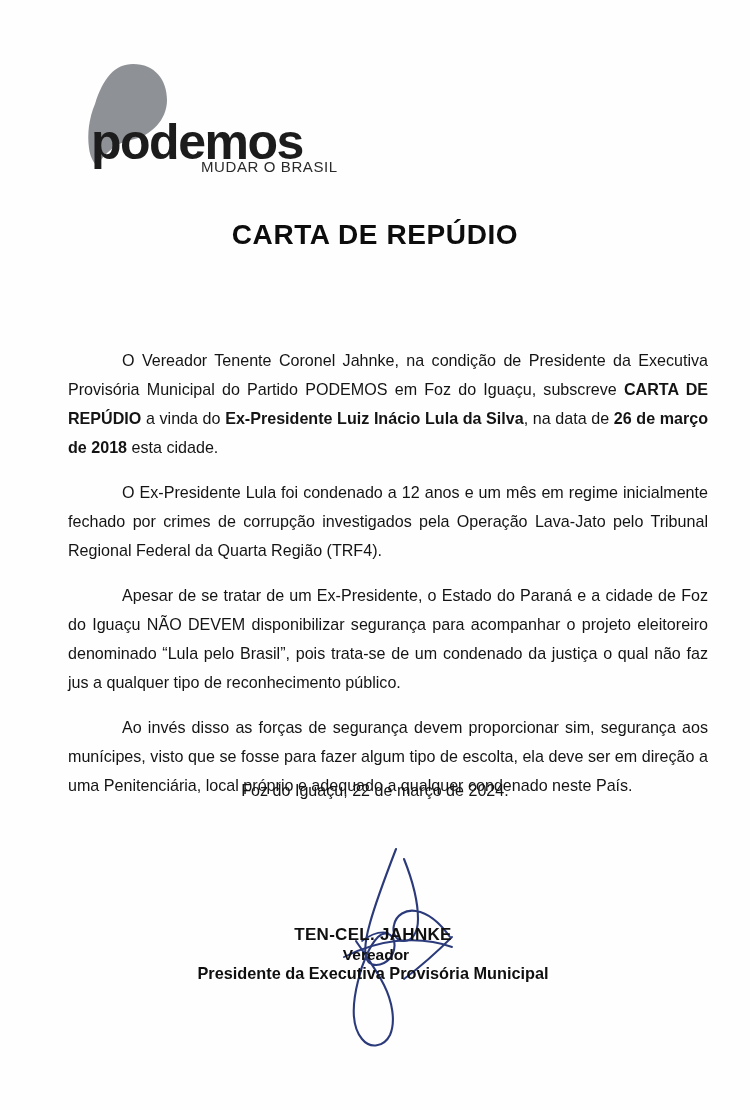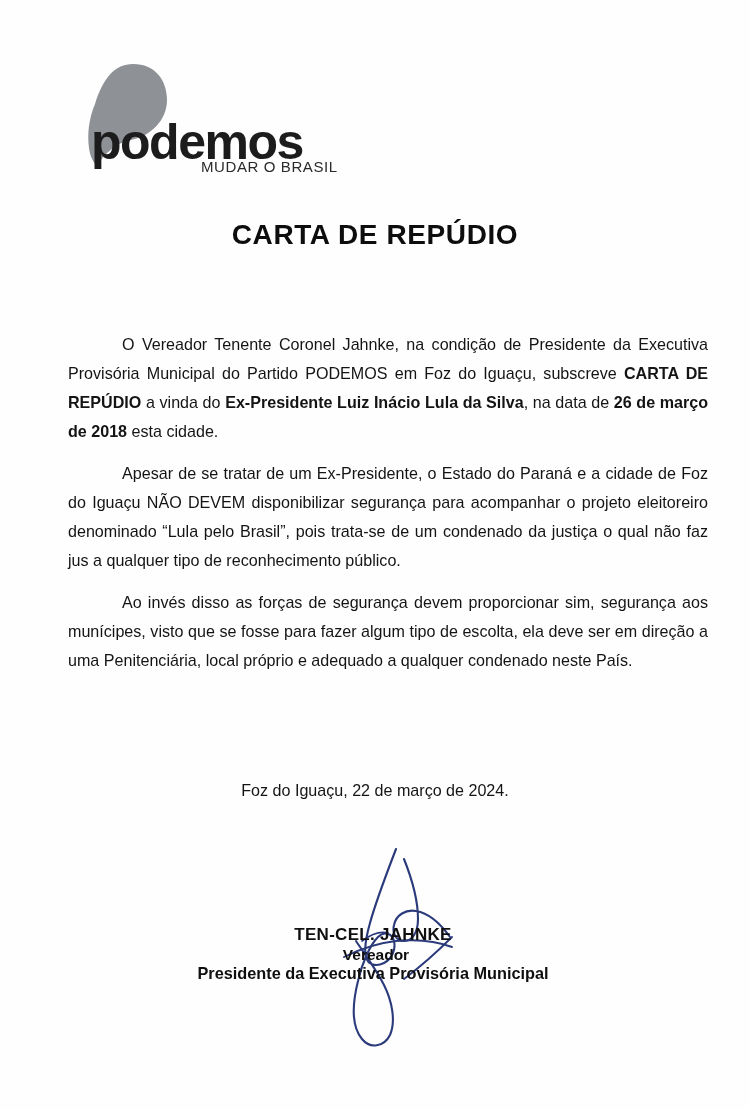--- a/index.html
+++ b/index.html
@@ -77,21 +77,21 @@
   }
 
   
   .body-text {
     position: absolute;
     left: 68px;
     top: 330px;
     width: 640px;
   }
   .para {
-    margin: 0 0 13px 0;
+    margin: 16px 0 13px 0;
     text-align: justify;
     text-justify: inter-word;
     text-indent: 54px;
     font-size: 16.1px;
     line-height: 29px;
     color: #141414;
     font-weight: 400;
   }
   .para:last-child { margin-bottom: 0; }
   .para b { font-weight: 700; }
@@ -168,20 +168,21 @@
     </svg>
 
     <div class="logo-wordmark">podemos</div>
     <div class="logo-tagline">MUDAR O BRASIL</div>
   </div>
 
   <div class="doc-title">CARTA DE REPÚDIO</div>
 
   <div class="body-text">
     <p class="para"><span>O Vereador Tenente Coronel Jahnke, na condição de Presidente da Executiva Provisória Municipal do Partido PODEMOS em Foz do Iguaçu, subscreve </span><b>CARTA DE REPÚDIO</b><span> a vinda do </span><b>Ex-Presidente Luiz Inácio Lula da Silva</b><span>, na data de </span><b>26 de março de 2018</b><span> esta cidade.</span></p>
+    <p class="para"><span>O Ex-Presidente Lula foi condenado a 12 anos e um mês em regime inicialmente fechado por crimes de corrupção investigados pela Operação Lava-Jato pelo Tribunal Regional Federal da Quarta Região (TRF4).</span></p>
     <p class="para"><span>Apesar de se tratar de um Ex-Presidente, o Estado do Paraná e a cidade de Foz do Iguaçu NÃO DEVEM disponibilizar segurança para acompanhar o projeto eleitoreiro denominado “Lula pelo Brasil”, pois trata-se de um condenado da justiça o qual não faz jus a qualquer tipo de reconhecimento público.</span></p>
     <p class="para"><span>Ao invés disso as forças de segurança devem proporcionar sim, segurança aos munícipes, visto que se fosse para fazer algum tipo de escolta, ela deve ser em direção a uma Penitenciária, local próprio e adequado a qualquer condenado neste País.</span></p>
   </div>
 
   <div class="date-line">Foz do Iguaçu, 22 de março de 2024.</div>
 
   <div class="signature-area">
 
     <svg class="signature-ink" viewBox="0 0 190 205" aria-hidden="true">
       <g fill="none" stroke="#2b3a7a" stroke-linecap="round" stroke-linejoin="round">

